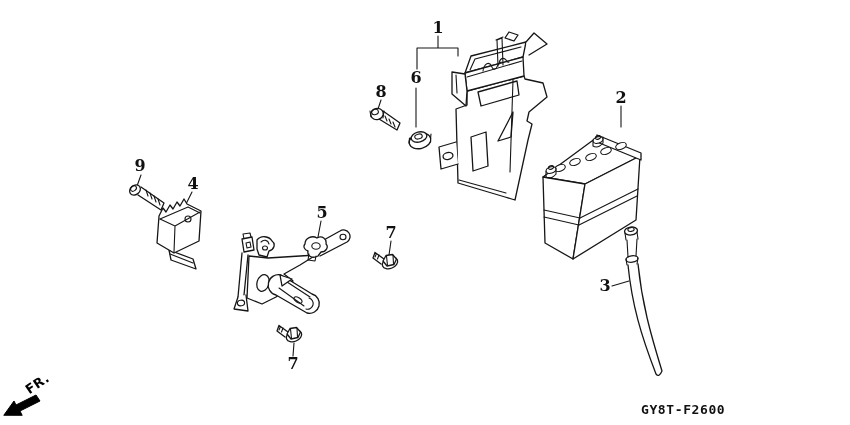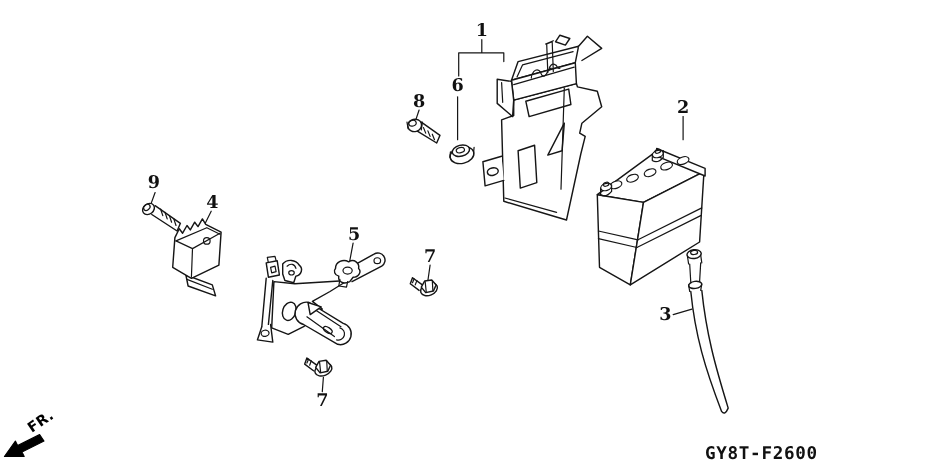--- a/index.html
+++ b/index.html
@@ -2,21 +2,21 @@
 <html><head>
 <meta charset="utf-8">
 <style>
   html,body{margin:0;padding:0;background:#fff;}
   .stage{position:relative;width:850px;height:425px;background:#fff;overflow:hidden;
          font-family:"DejaVu Serif",serif;}
   .stage svg{position:absolute;left:0;top:0;}
   .callout{position:absolute;transform:translate(-50%,-50%);font-weight:bold;
            font-size:16px;color:#111;line-height:1;user-select:none;}
   .code{position:absolute;left:641px;top:402px;font-family:"DejaVu Sans Mono",monospace;
-        font-weight:bold;font-size:16px;letter-spacing:.6px;color:#111;}
+        font-weight:bold;font-size:13px;letter-spacing:.6px;color:#111;}
   .fr{position:absolute;left:31px;top:382px;font-weight:bold;font-size:13px;
       font-family:"DejaVu Sans",sans-serif;color:#000;transform:rotate(-34deg);
       transform-origin:left bottom;letter-spacing:.5px;}
 </style>
 </head>
 <body>
 
 <div class="stage" style="background: rgb(255, 255, 255);">
 
   <svg width="850" height="425" viewBox="0 0 850 425" fill="none" stroke="#161616" stroke-width="1.3" stroke-linejoin="round" stroke-linecap="round">

